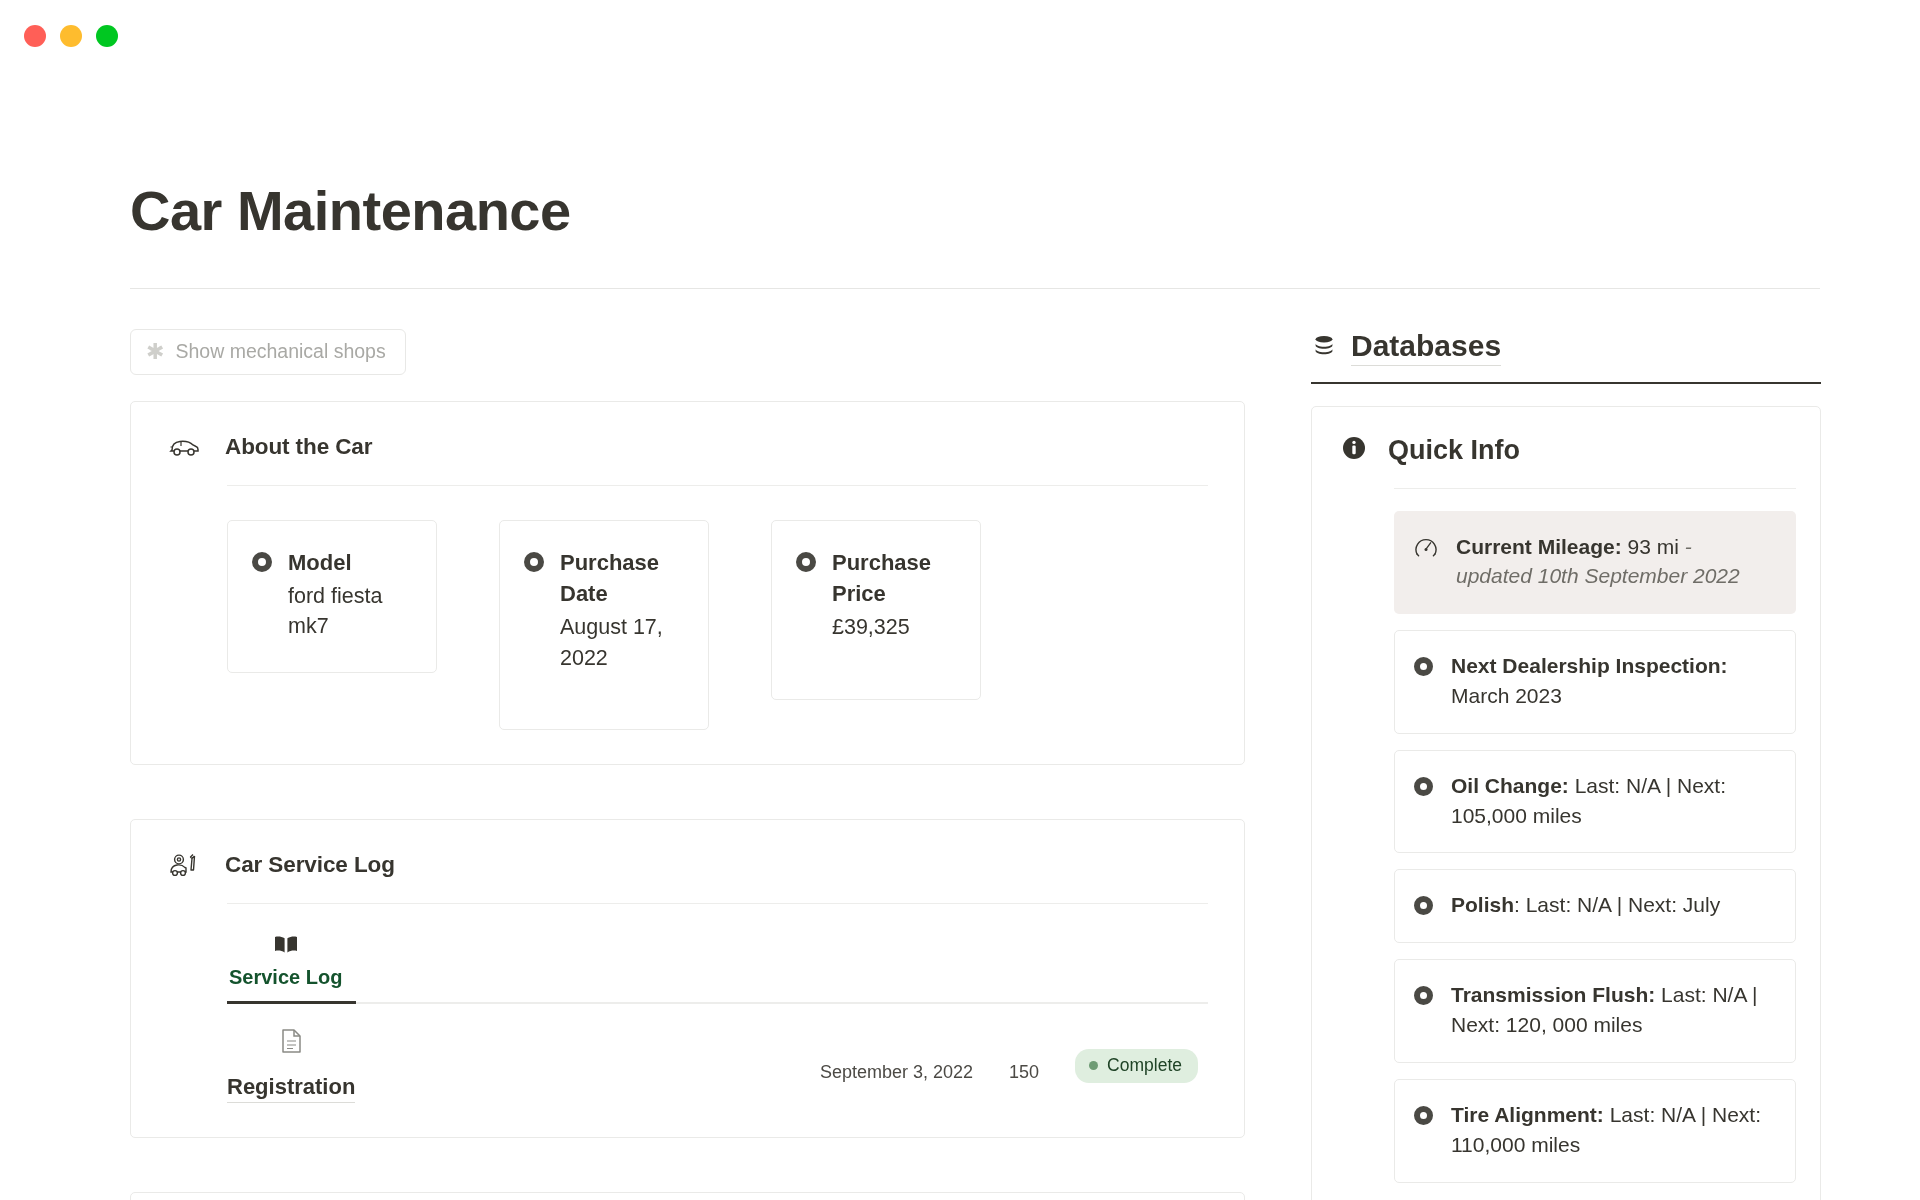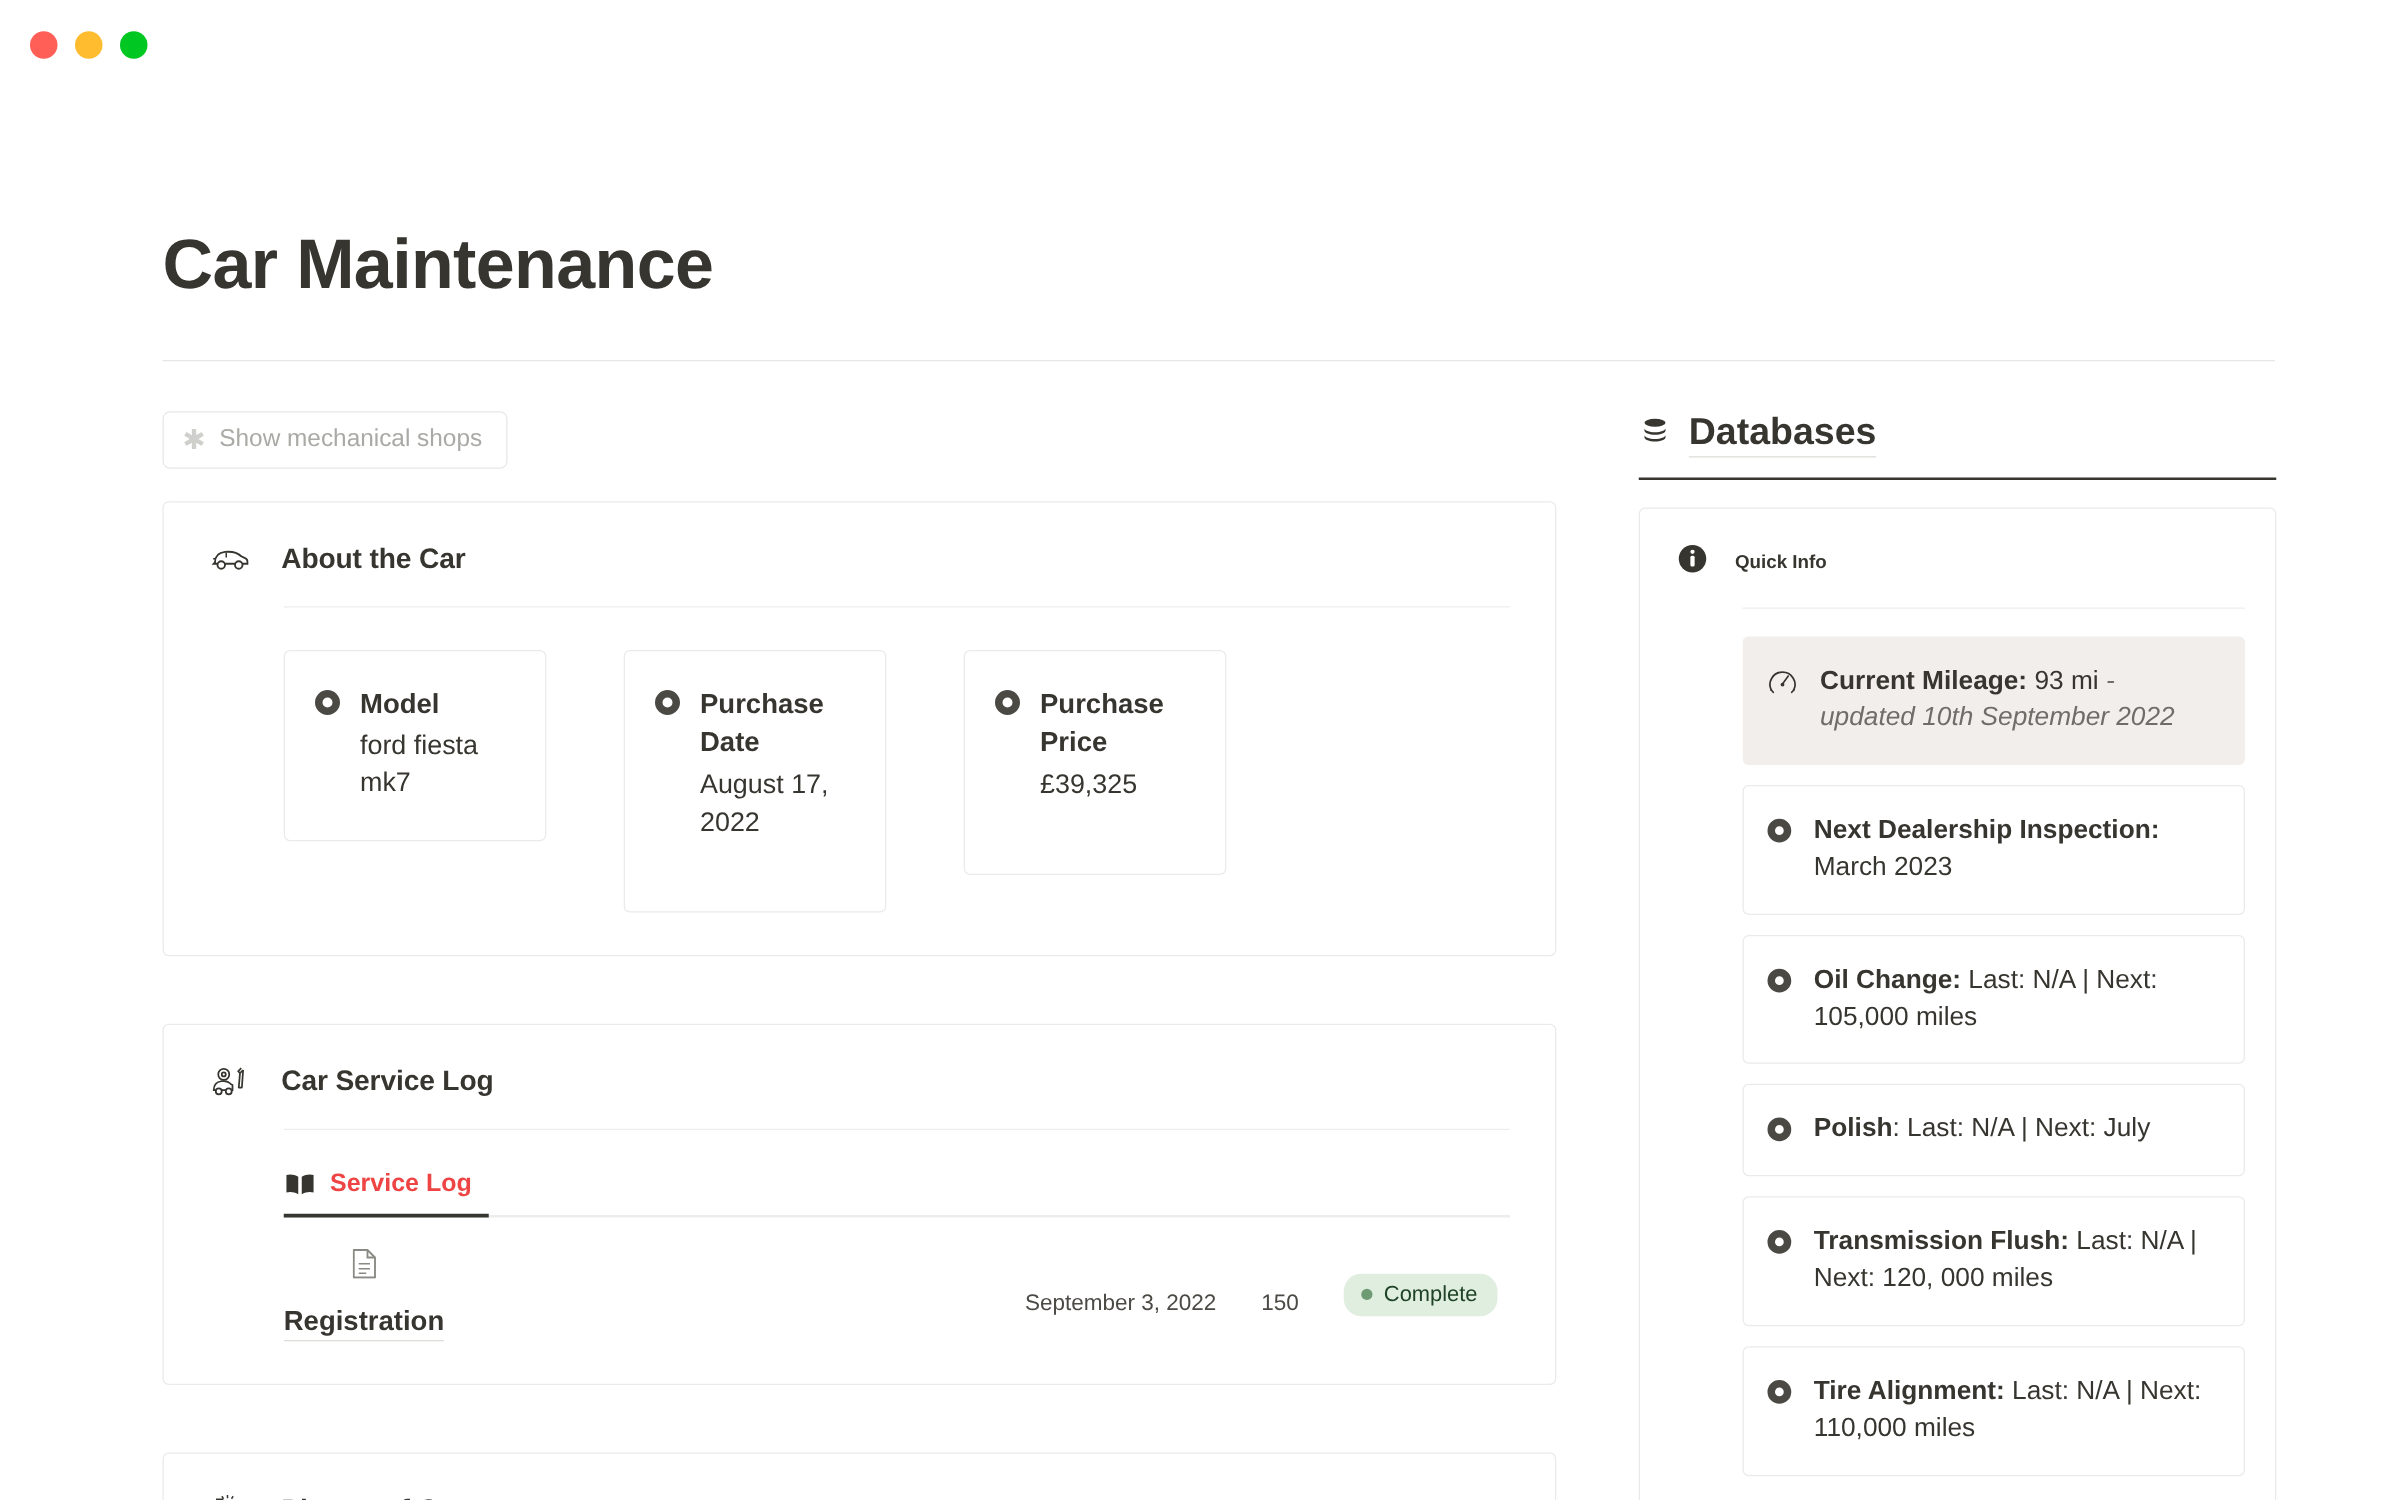--- a/index.html
+++ b/index.html
@@ -159,23 +159,24 @@
     border-bottom: 2px solid #ededeb;
     display: flex;
   }
   .tab {
     display: flex;
     align-items: center;
     gap: 13px;
     padding: 4px 14px 13px 2px;
     font-size: 20px;
     font-weight: 600;
-    color: #ef4444;
+    color: #14532d;
     cursor: pointer;
     position: relative;
+    flex-direction: column;
   }
   .tab.active::after {
     content: "";
     position: absolute;
     left: 0; right: 0; bottom: -2px;
     height: 3px;
     background: #37352f;
   }
   .tab .ico { display: flex; align-items: center; }
 
@@ -247,21 +248,21 @@
     background: #fff;
     margin-top: 22px;
     padding: 28px 24px 30px 24px;
   }
   .panel-head {
     display: flex;
     align-items: center;
     gap: 22px;
     padding-left: 6px;
   }
-  .panel-title { font-size: 15px; font-weight: 700; color: #37352f; }
+  .panel-title { font-size: 27px; font-weight: 700; color: #37352f; }
   .panel-rule { height: 1px; background: #ededeb; margin: 22px 0 0 58px; }
 
   .qi-list { margin: 22px 0 0 58px; }
   .qi-item {
     display: flex;
     align-items: flex-start;
     gap: 18px;
     border: 1px solid #eaeae8;
     border-radius: 5px;
     padding: 20px 22px 22px 19px;

